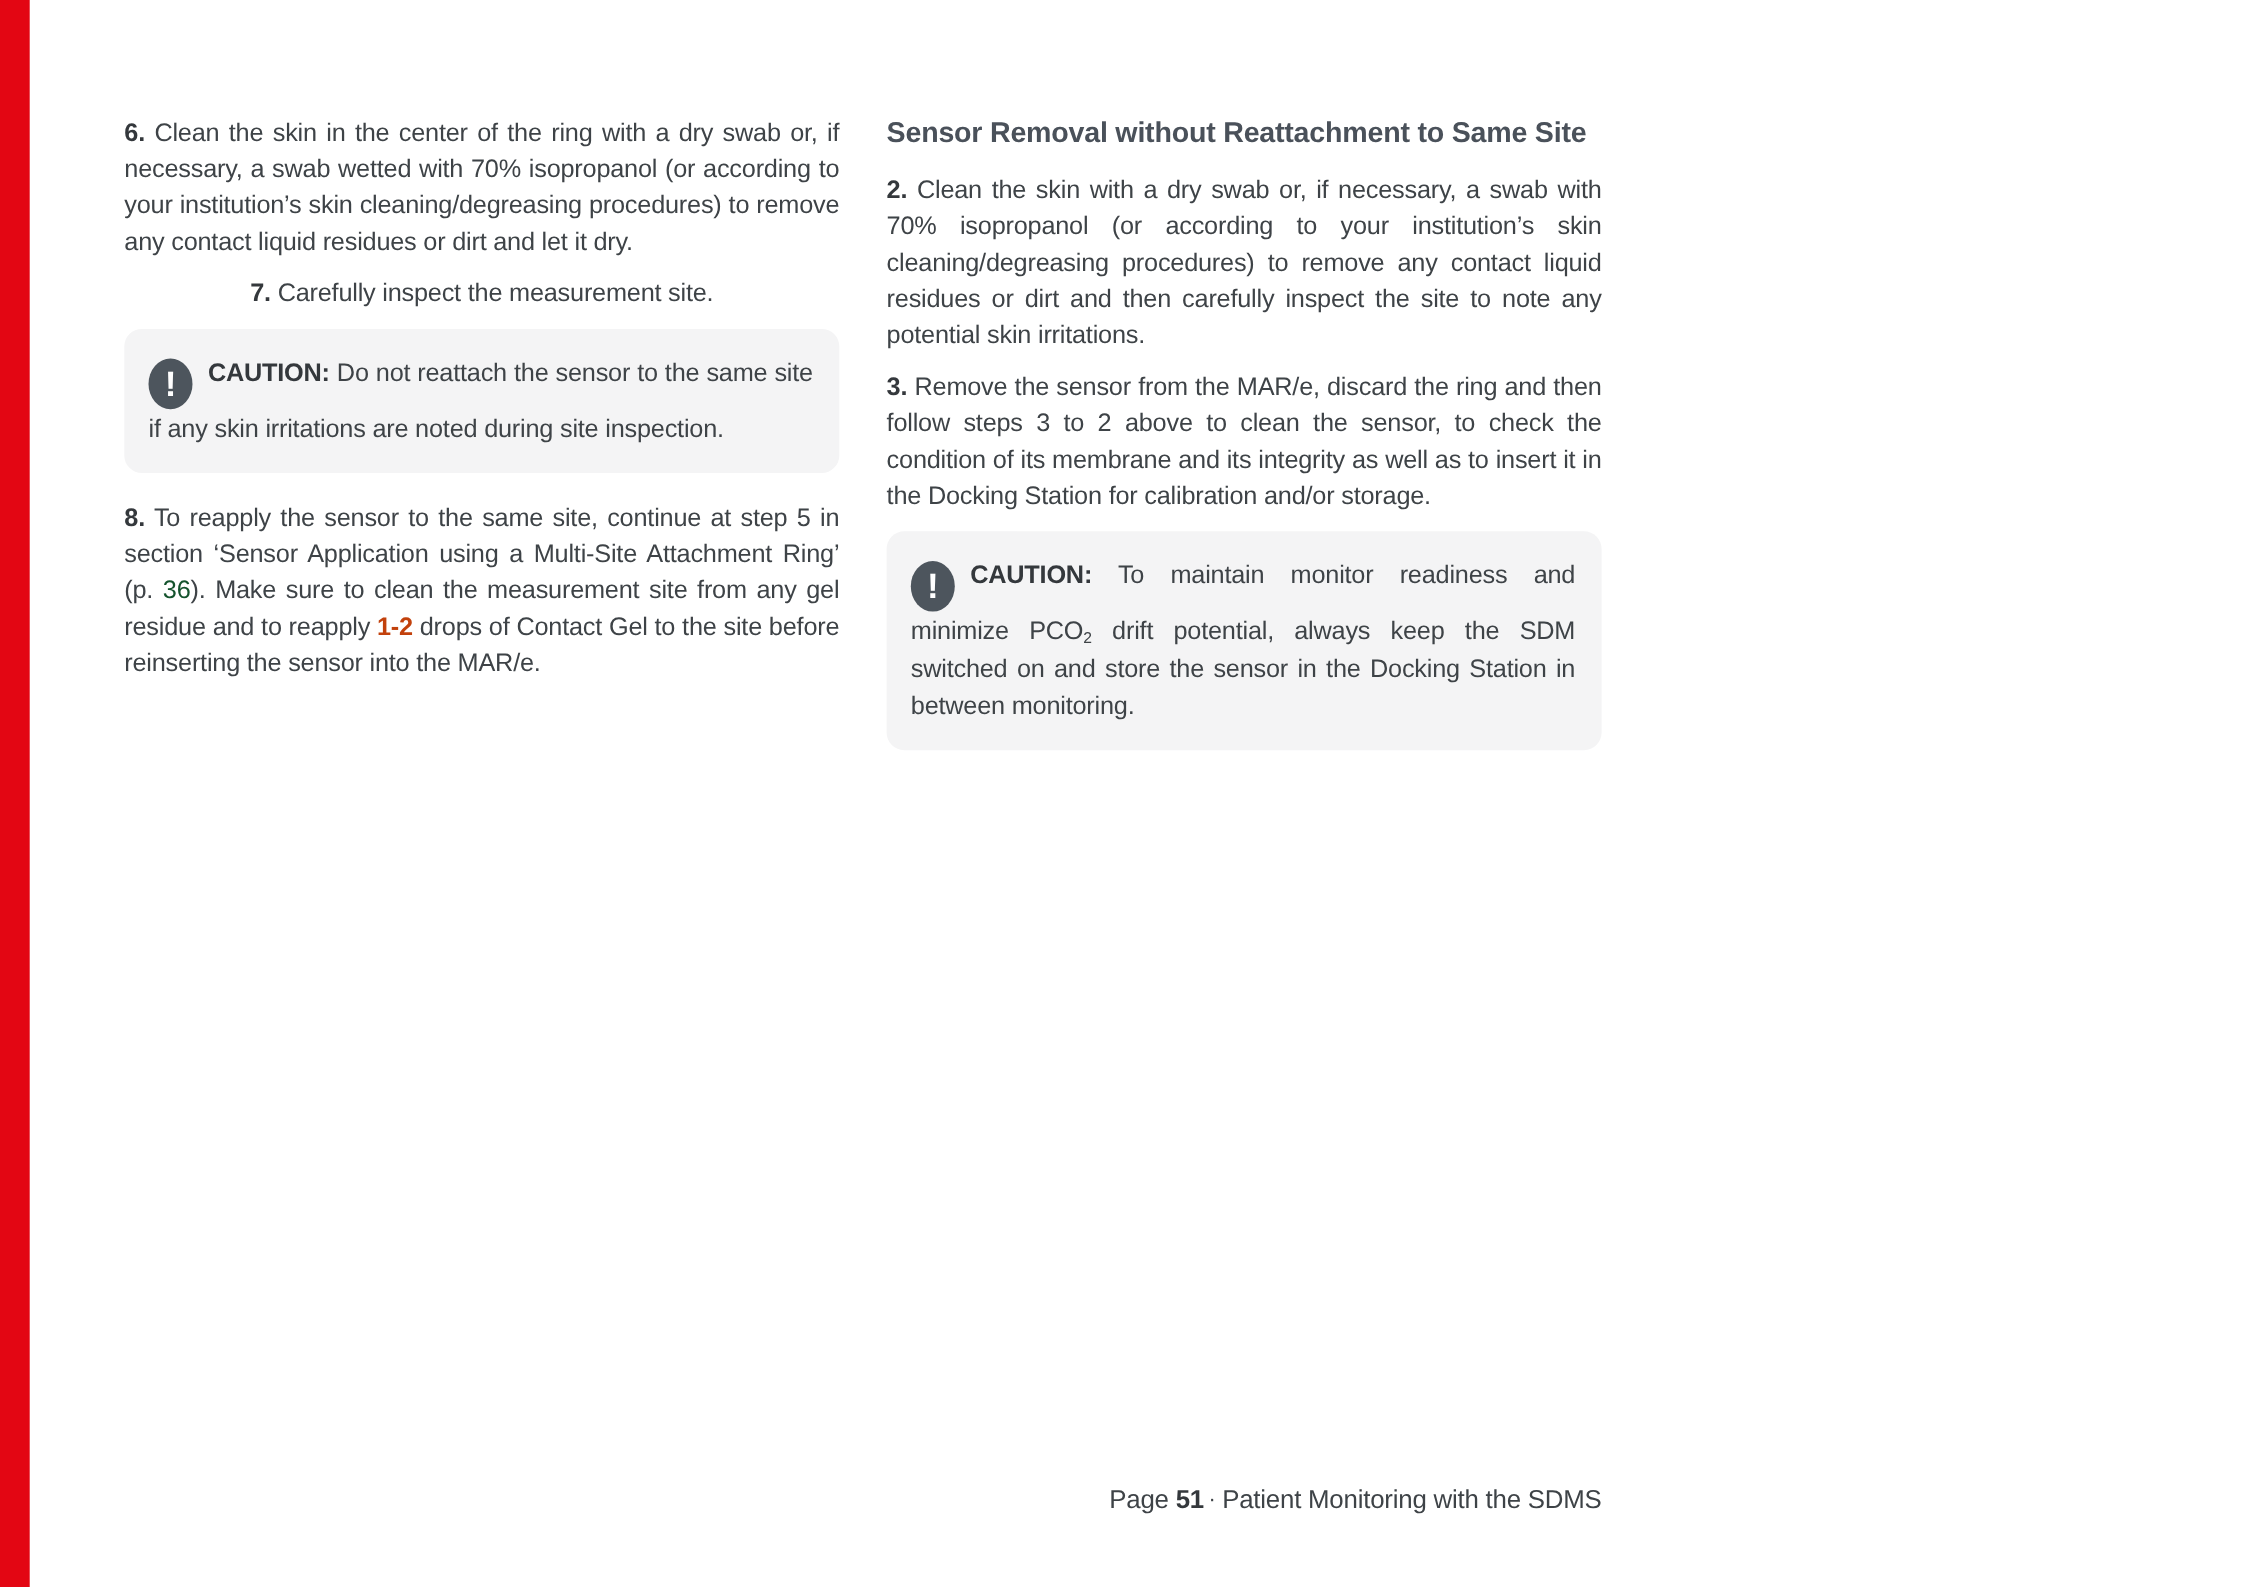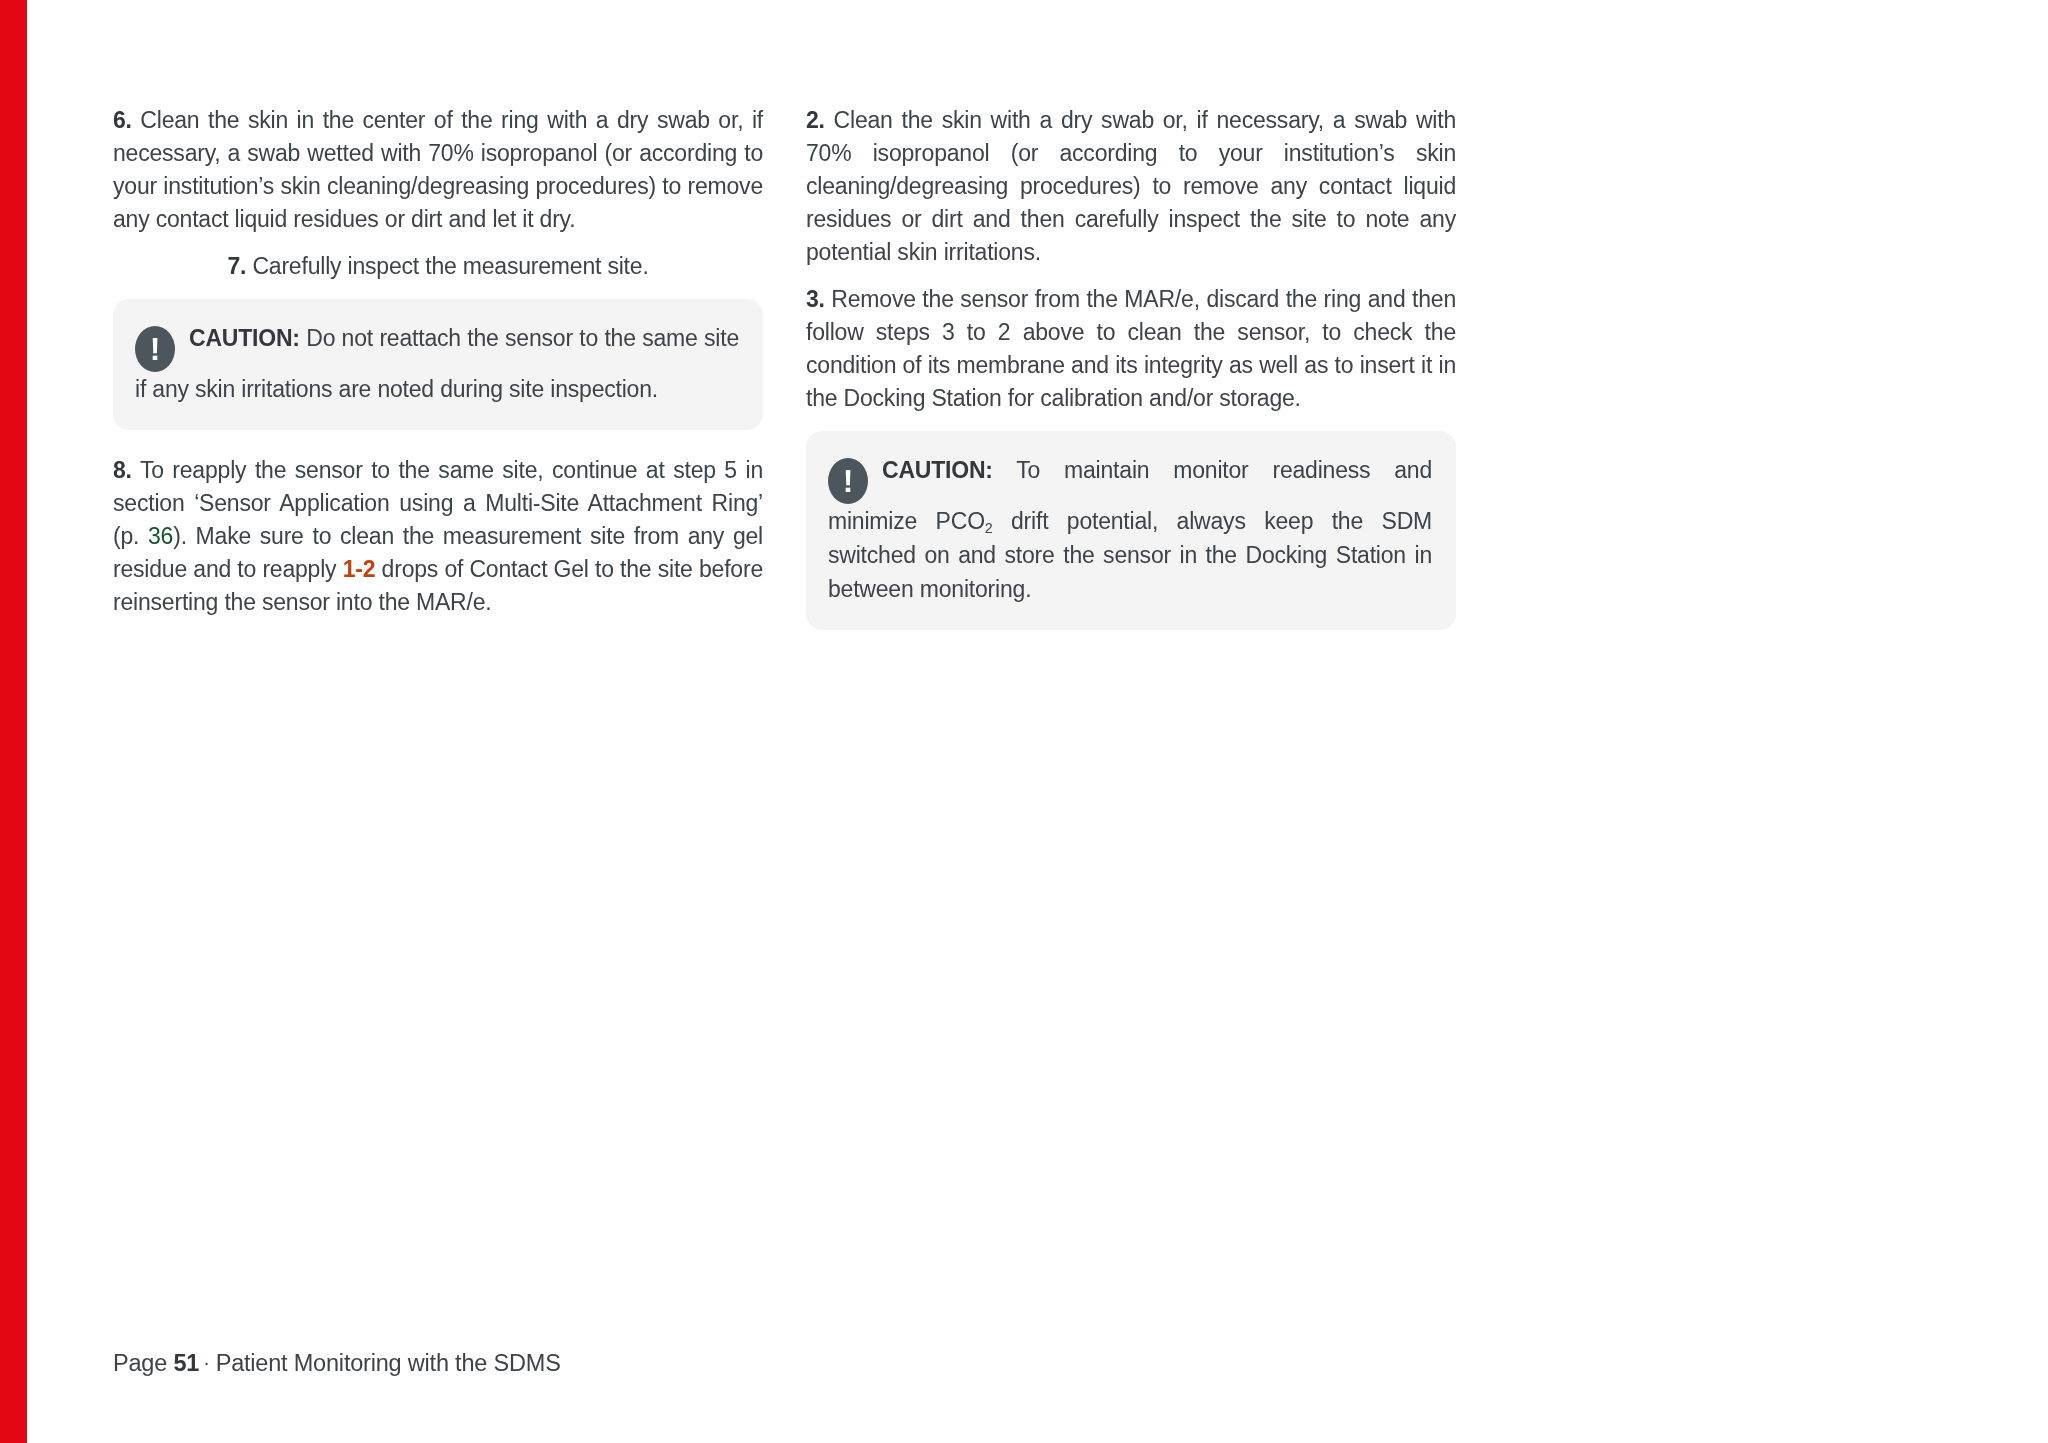--- a/index.html
+++ b/index.html
@@ -94,21 +94,21 @@
     font-size: 0.62em;
     vertical-align: -0.25em;
     line-height: 0;
   }
 
   .footer {
     position: absolute;
     left: 113px;
     width: 1343px;
     top: 1350px;
-    text-align: left;
+    text-align: right;
     font-size: 23.5px;
     letter-spacing: -0.2px;
     color: #3e4347;
   }
   .footer .page-num { font-weight: bold; color: #34383c; }
   .footer .sep {
     display: inline-block;
     margin: 0 6px 0 4px;
     font-size: 20px;
     vertical-align: 2px;
@@ -133,20 +133,21 @@
             <span>!</span>
           </span><span class="caution-label">CAUTION:</span> <span>Do not reattach the sensor to the same site if any skin irritations are noted during site inspection.</span></p>
     </div>
 
     <p class="step"><b class="num">8.</b> <span>To reapply the sensor to the same site, continue at step 5 in section ‘Sensor Application using a Multi-Site Attachment Ring’ (p. </span><span class="page-link">36</span><span>). Make sure to clean the measurement site from any gel residue and to reapply </span><span class="bold">1-2</span><span> drops of Contact Gel to the site before reinserting the sensor into the MAR/e.</span></p>
 
   </div>
 
   <div class="col col-right">
 
+    <h2 class="section-heading">Sensor Removal without Reattachment to Same Site</h2>
 
 
     <p class="step"><b class="num">2.</b> <span>Clean the skin with a dry swab or, if necessary, a swab with 70% isopropanol (or according to your institution’s skin cleaning/degreasing procedures) to remove any contact liquid residues or dirt and then carefully inspect the site to note any potential skin irritations.</span></p>
 
     <p class="step"><b class="num">3.</b> <span>Remove the sensor from the MAR/e, discard the ring and then follow steps 3 to 2 above to clean the sensor, to check the condition of its membrane and its integrity as well as to insert it in the Docking Station for calibration and/or storage.</span></p>
 
     <div class="caution-box">
       <p><span class="caution-icon">
             <span>!</span>
           </span><span class="caution-label">CAUTION:</span> <span>To maintain monitor readiness and minimize PCO</span><sub class="chem">2</sub><span> drift potential, always keep the SDM switched on and store the sensor in the Docking Station in between monitoring.</span></p>

